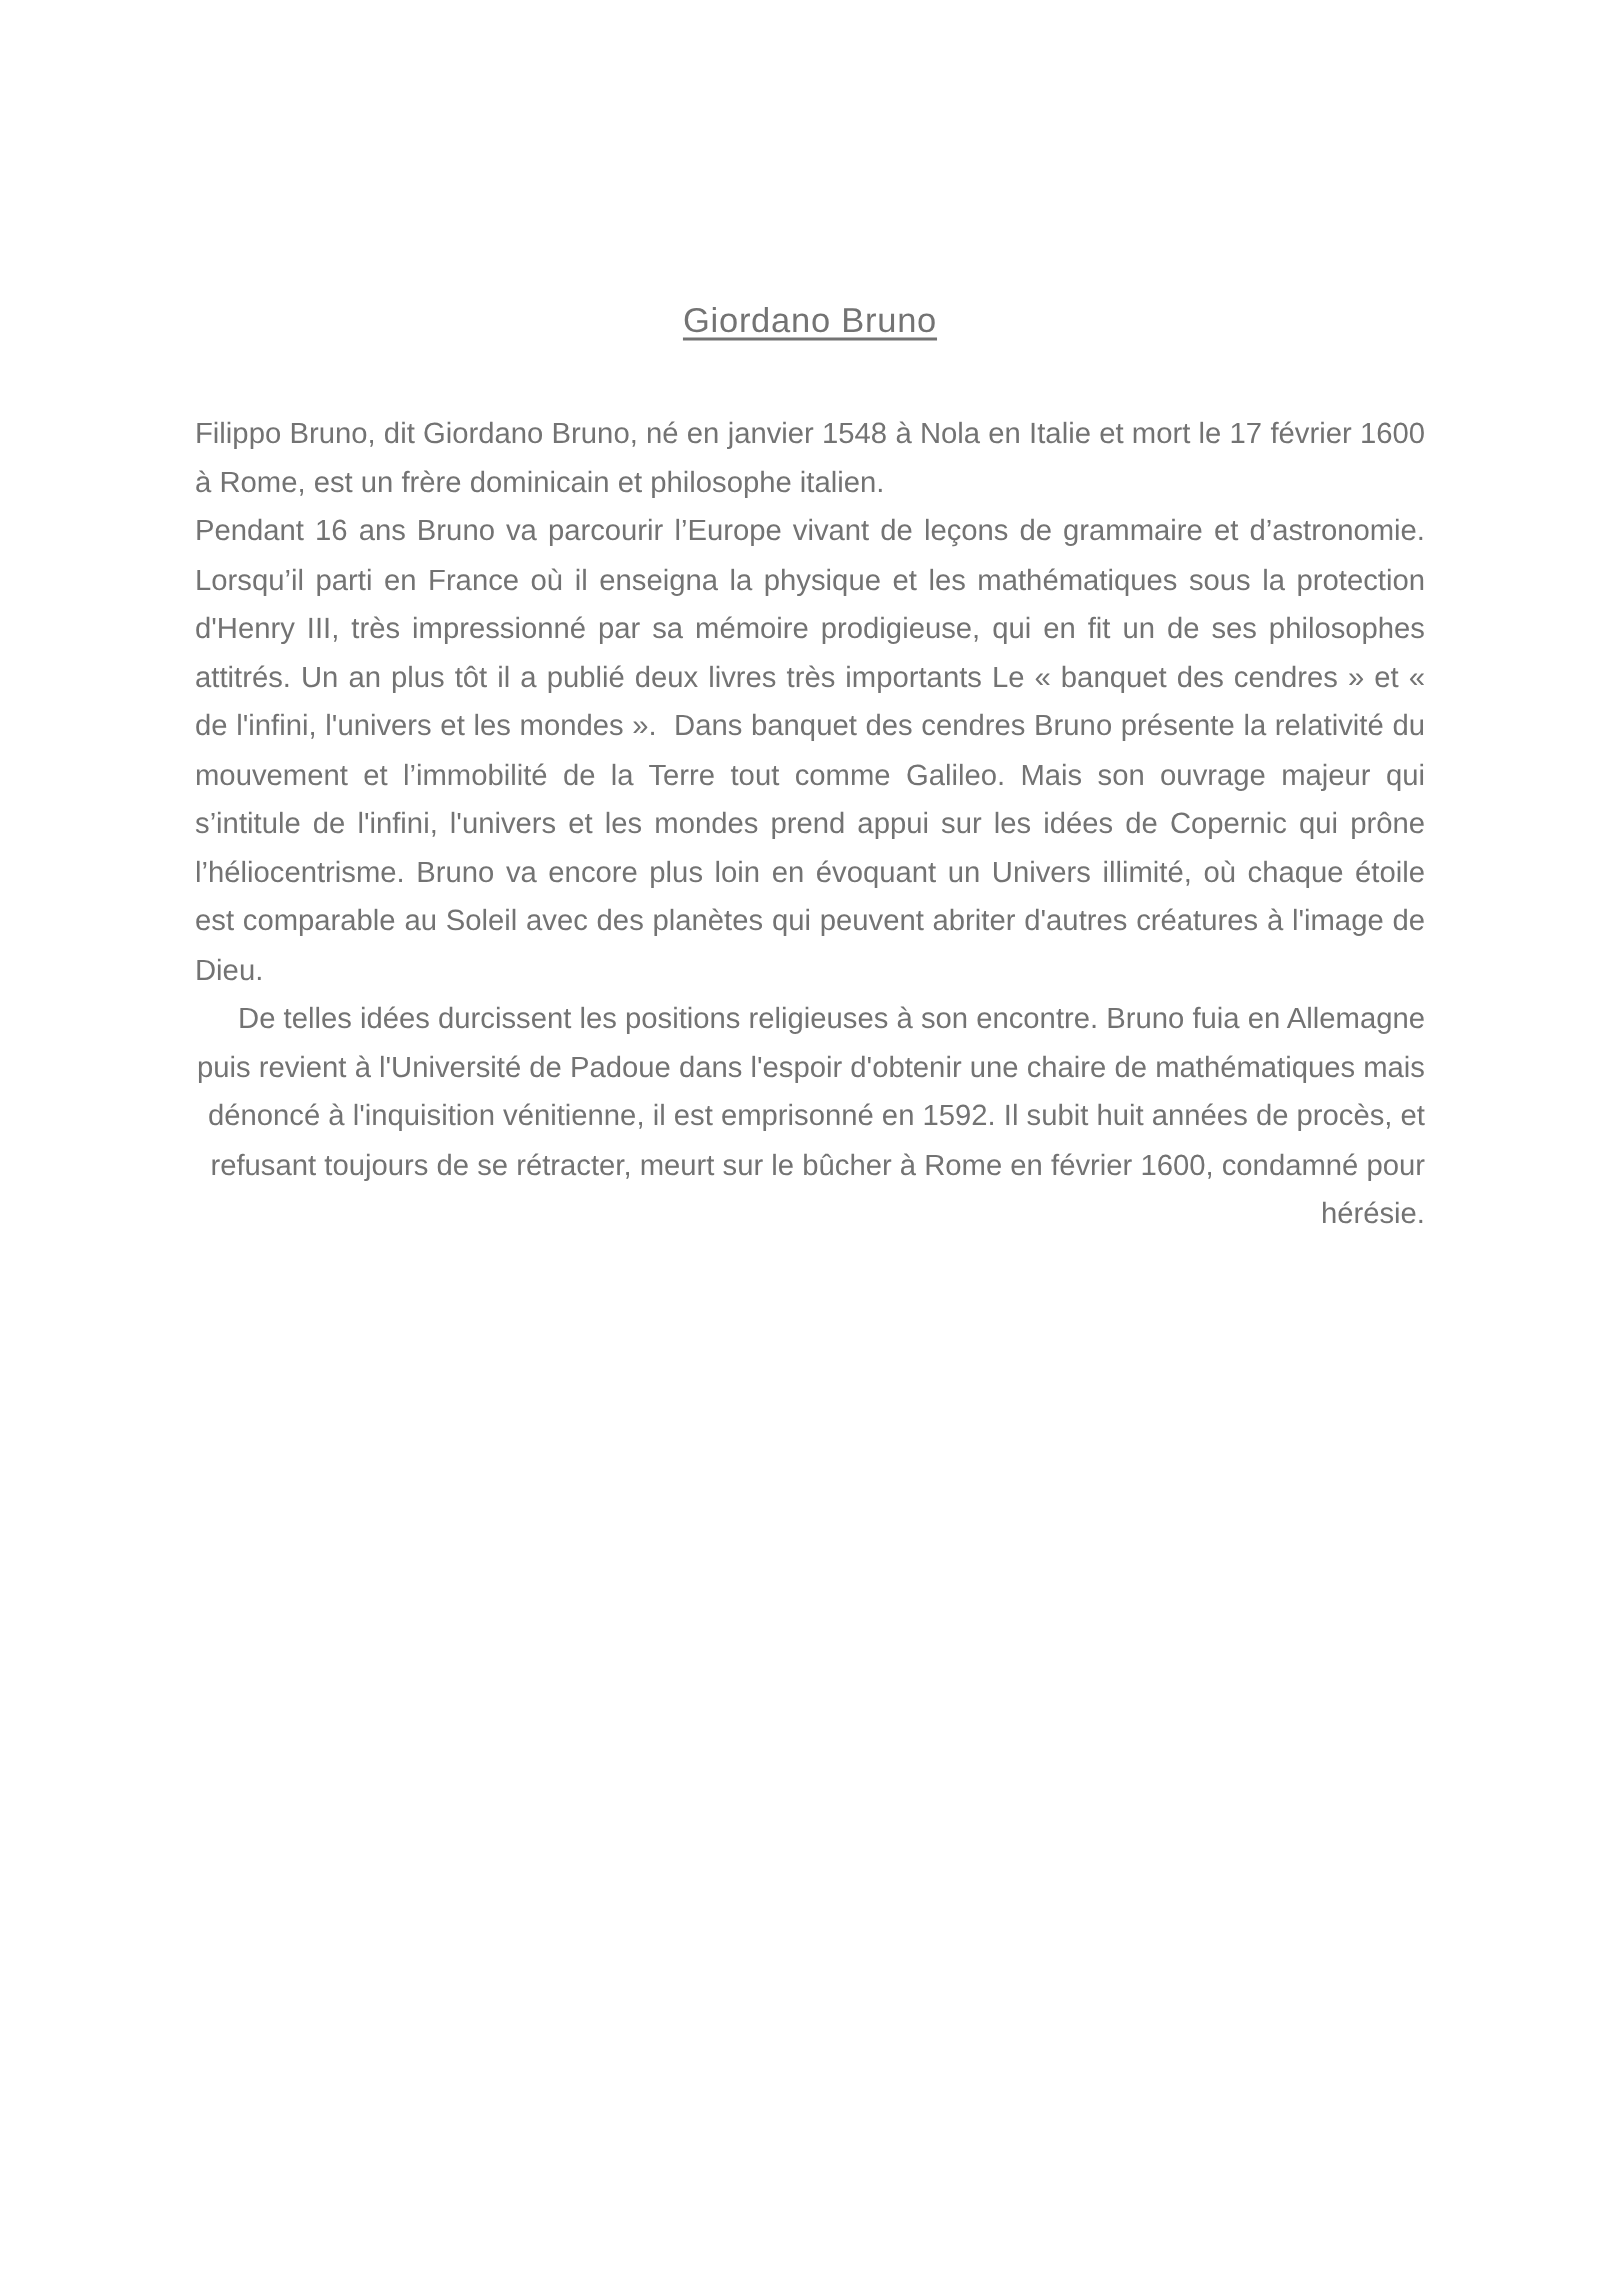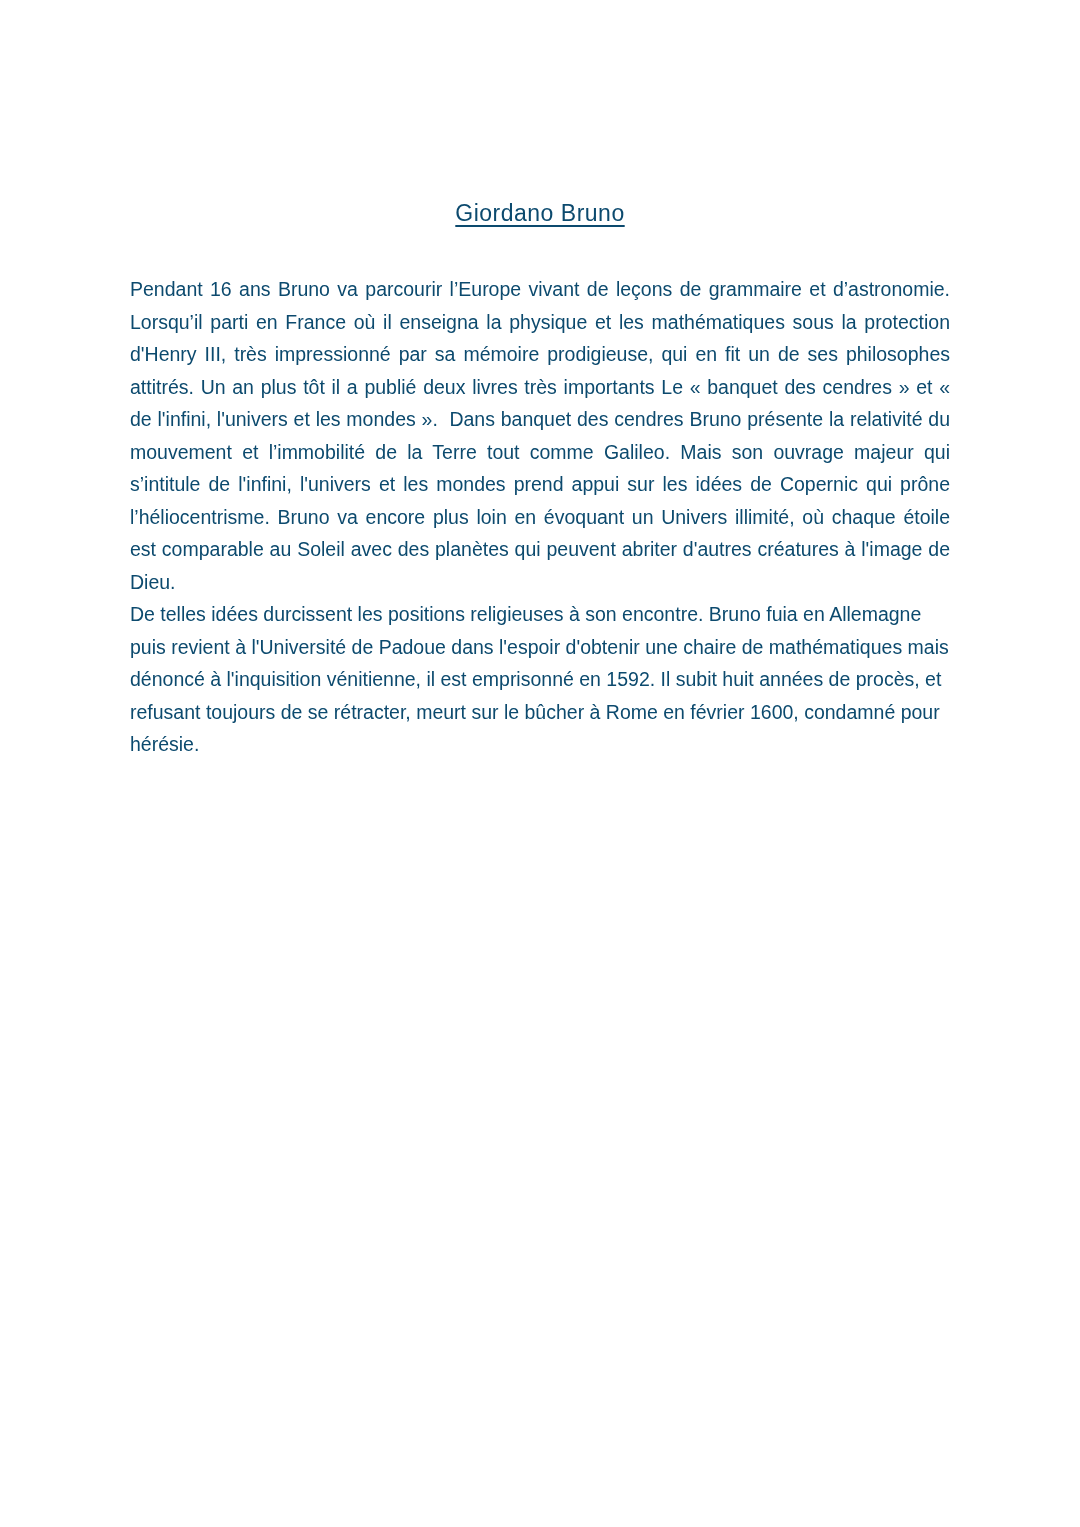--- a/index.html
+++ b/index.html
@@ -7,21 +7,21 @@
     margin: 0;
     padding: 0;
     background: #ffffff;
   }
   .page {
     position: relative;
     width: 1020px;
     height: 1527px;
     margin: 0 auto;
     background: #ffffff;
-    color: #0c4a6e;
+    color: #737373;
     font-family: "Liberation Sans", "DejaVu Sans", sans-serif;
     box-sizing: border-box;
     padding: 200px 100px 0 100px;
     overflow: hidden;
   }
   .doc-title {
     text-align: center;
     font-size: 23px;
     font-weight: 500;
     letter-spacing: 0.5px;
@@ -36,26 +36,27 @@
     line-height: 32.5px;
   }
   .para {
     margin: 0;
     white-space: pre-wrap;
   }
   .para.justify {
     text-align: justify;
   }
   .para.left {
-    text-align: left;
+    text-align: right;
   }
 </style>
 </head>
 <body>
 
 <div class="page">
   <h1 class="doc-title"><span class="title-text">Giordano Bruno</span></h1>
 
   <div class="doc-body">
+    <p class="para justify">Filippo Bruno, dit Giordano Bruno, né en janvier 1548 à Nola en Italie et mort le 17 février 1600 à Rome, est un frère dominicain et philosophe italien.</p>
     <p class="para justify">Pendant 16 ans Bruno va parcourir l’Europe vivant de leçons de grammaire et d’astronomie. Lorsqu’il parti en France où il enseigna la physique et les mathématiques sous la protection d'Henry III, très impressionné par sa mémoire prodigieuse, qui en fit un de ses philosophes attitrés. Un an plus tôt il a publié deux livres très importants Le « banquet des cendres » et « de l'infini, l'univers et les mondes ».  Dans banquet des cendres Bruno présente la relativité du mouvement et l’immobilité de la Terre tout comme Galileo. Mais son ouvrage majeur qui s’intitule de l'infini, l'univers et les mondes prend appui sur les idées de Copernic qui prône l’héliocentrisme. Bruno va encore plus loin en évoquant un Univers illimité, où chaque étoile est comparable au Soleil avec des planètes qui peuvent abriter d'autres créatures à l'image de Dieu.</p>
     <p class="para left">De telles idées durcissent les positions religieuses à son encontre. Bruno fuia en Allemagne puis revient à l'Université de Padoue dans l'espoir d'obtenir une chaire de mathématiques mais dénoncé à l'inquisition vénitienne, il est emprisonné en 1592. Il subit huit années de procès, et refusant toujours de se rétracter, meurt sur le bûcher à Rome en février 1600, condamné pour hérésie.</p>
   </div>
 </div>
 
 </body></html>

